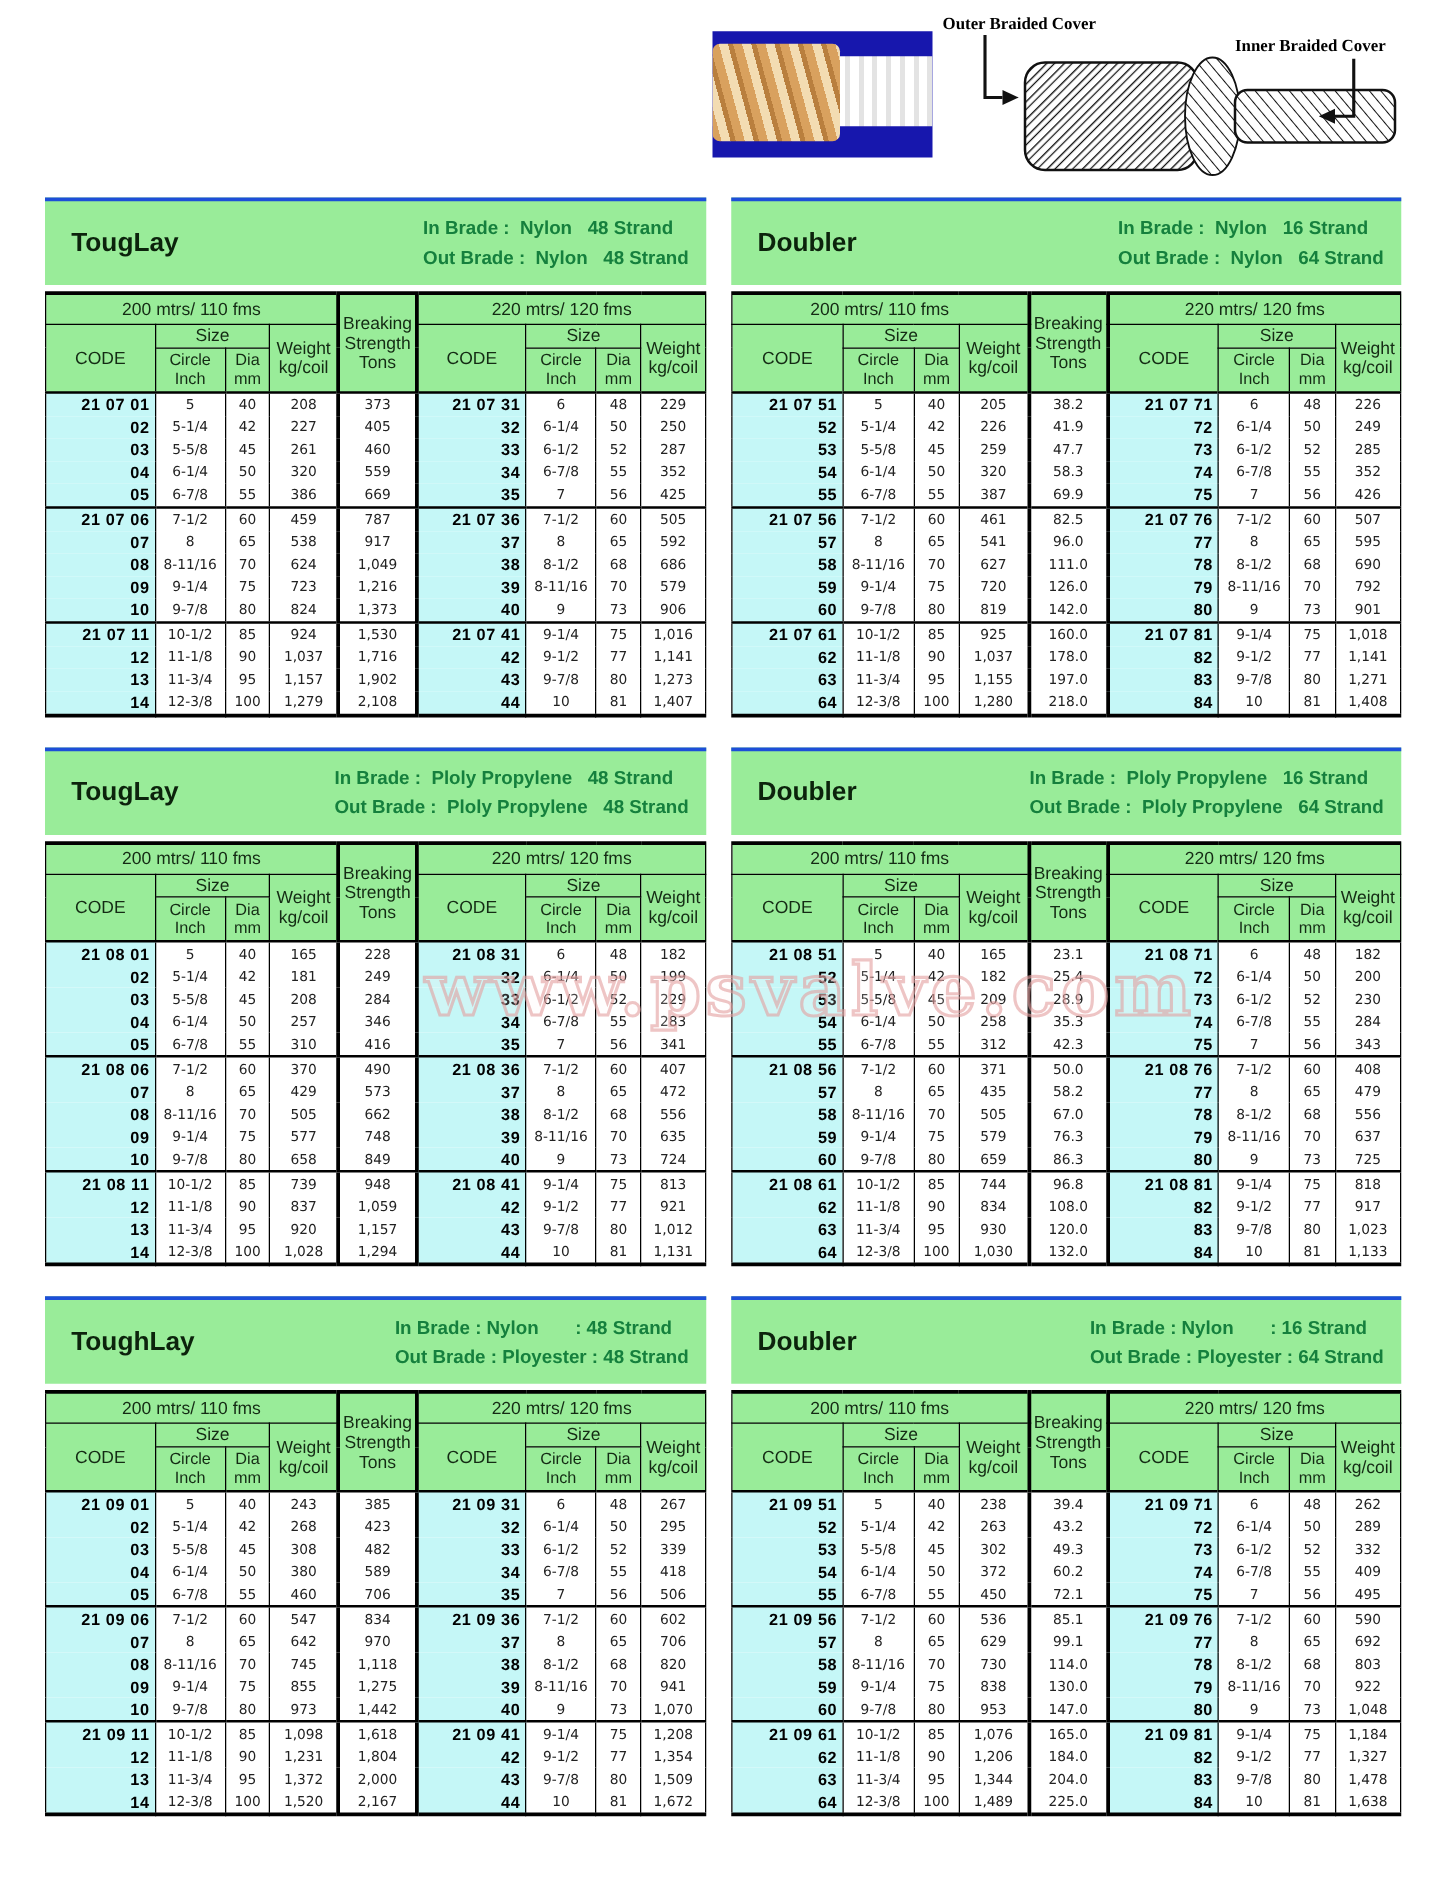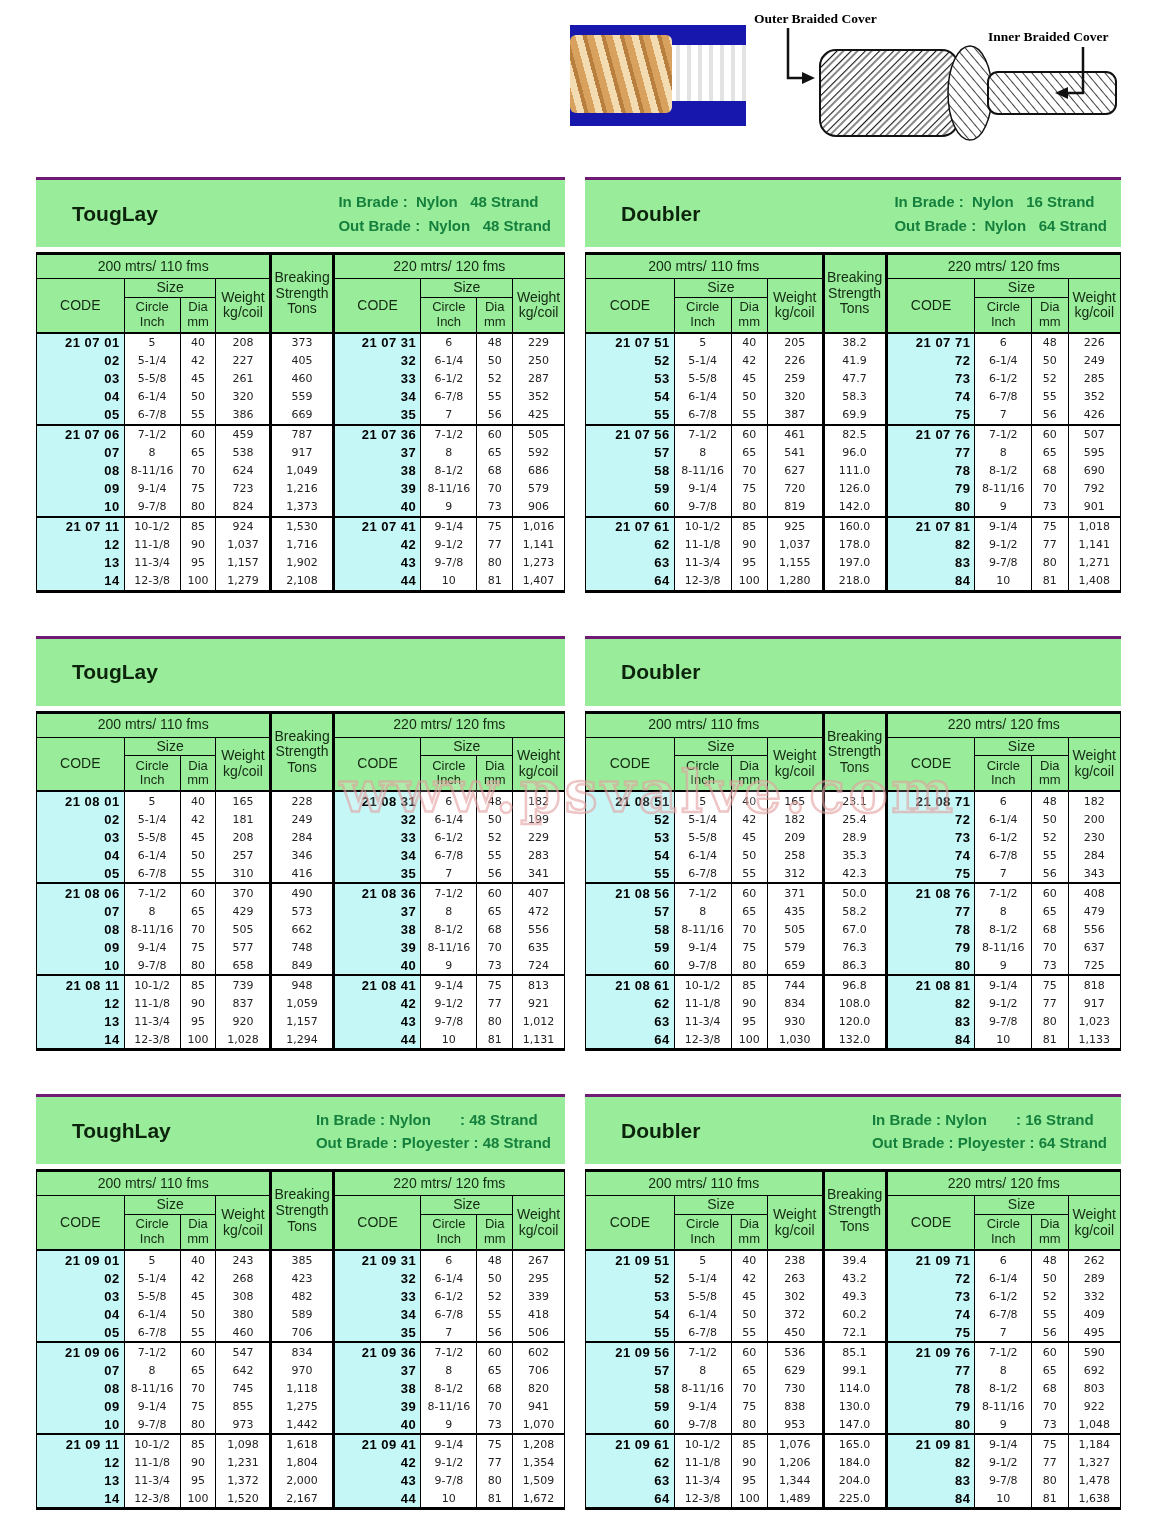--- a/index.html
+++ b/index.html
@@ -20,22 +20,22 @@
   .braid-diagram { position:absolute; left:750px; top:10px; }
   .dlabel { font-family:"Liberation Serif", serif; font-weight:bold; font-size:13.5px; fill:#000; }
 
   .watermark { position:absolute; left:340px; top:758px; z-index:9; pointer-events:none;
                font-family:"DejaVu Serif", serif; font-weight:bold; font-size:58px; letter-spacing:4px;
                color:rgba(255,245,245,0.18); -webkit-text-stroke:2.5px rgba(226,158,158,0.6); }
 
   .tables-grid { position:absolute; left:36px; top:158px; display:grid;
                  grid-template-columns:529px 536px; column-gap:20px; row-gap:24px; }
 
-  .titlebar { background:#99ec99; border-top:3px solid #701a75; height:70px; margin-bottom:5px;
-              display:flex; align-items:center; padding-left:36px; box-sizing:border-box;margin-top:19px; }
+  .titlebar { background:#99ec99; border-top:3px solid #1d4ed8; height:70px; margin-bottom:5px;
+              display:flex; align-items:center; padding-left:21px; box-sizing:border-box; }
   .tname { font-size:21px; font-weight:bold; width:160px; color:#0c230c; }
   .brade { margin-left:auto; padding-right:14px; text-align:left; }
   .brade-line { font-size:15px; font-weight:bold; white-space:pre; line-height:1.55; color:#15803d; }
 
   table.spec-table { border-collapse:collapse; width:100%; table-layout:fixed;
                      border:1px solid #000; border-top:3px solid #000; border-bottom:3px solid #000; }
   .spec-table th { background:#99ec99; border:1px solid #000; font-weight:normal; color:#142b14;
                    padding:1px 0; line-height:1.12; }
   .spec-table th.span-head { font-size:14px; height:21px; }
   .spec-table th.code-h, .spec-table th.size-h, .spec-table th.weight-h { font-size:14px; }
@@ -480,20 +480,24 @@
               <td class="cell circle">10</td>
               <td class="cell dia">81</td>
               <td class="cell weight">1,408</td>
             </tr>
           </tbody>
         </table>
       </div>
       <div class="rope-table">
         <div class="titlebar">
           <div class="tname">TougLay</div>
+          <div class="brade">
+            <div class="brade-line">In Brade :  Ploly Propylene   48 Strand</div>
+            <div class="brade-line">Out Brade :  Ploly Propylene   48 Strand</div>
+          </div>
         </div>
         <table class="spec-table">
           <colgroup>
             <col style="width:16.6%">
             <col style="width:10.6%">
             <col style="width:6.8%">
             <col style="width:10.4%">
             <col style="width:11.8%">
             <col style="width:16.6%">
             <col style="width:10.6%">
@@ -675,20 +679,24 @@
               <td class="cell circle">10</td>
               <td class="cell dia">81</td>
               <td class="cell weight">1,131</td>
             </tr>
           </tbody>
         </table>
       </div>
       <div class="rope-table">
         <div class="titlebar">
           <div class="tname">Doubler</div>
+          <div class="brade">
+            <div class="brade-line">In Brade :  Ploly Propylene   16 Strand</div>
+            <div class="brade-line">Out Brade :  Ploly Propylene   64 Strand</div>
+          </div>
         </div>
         <table class="spec-table">
           <colgroup>
             <col style="width:16.6%">
             <col style="width:10.6%">
             <col style="width:6.8%">
             <col style="width:10.4%">
             <col style="width:11.8%">
             <col style="width:16.6%">
             <col style="width:10.6%">

